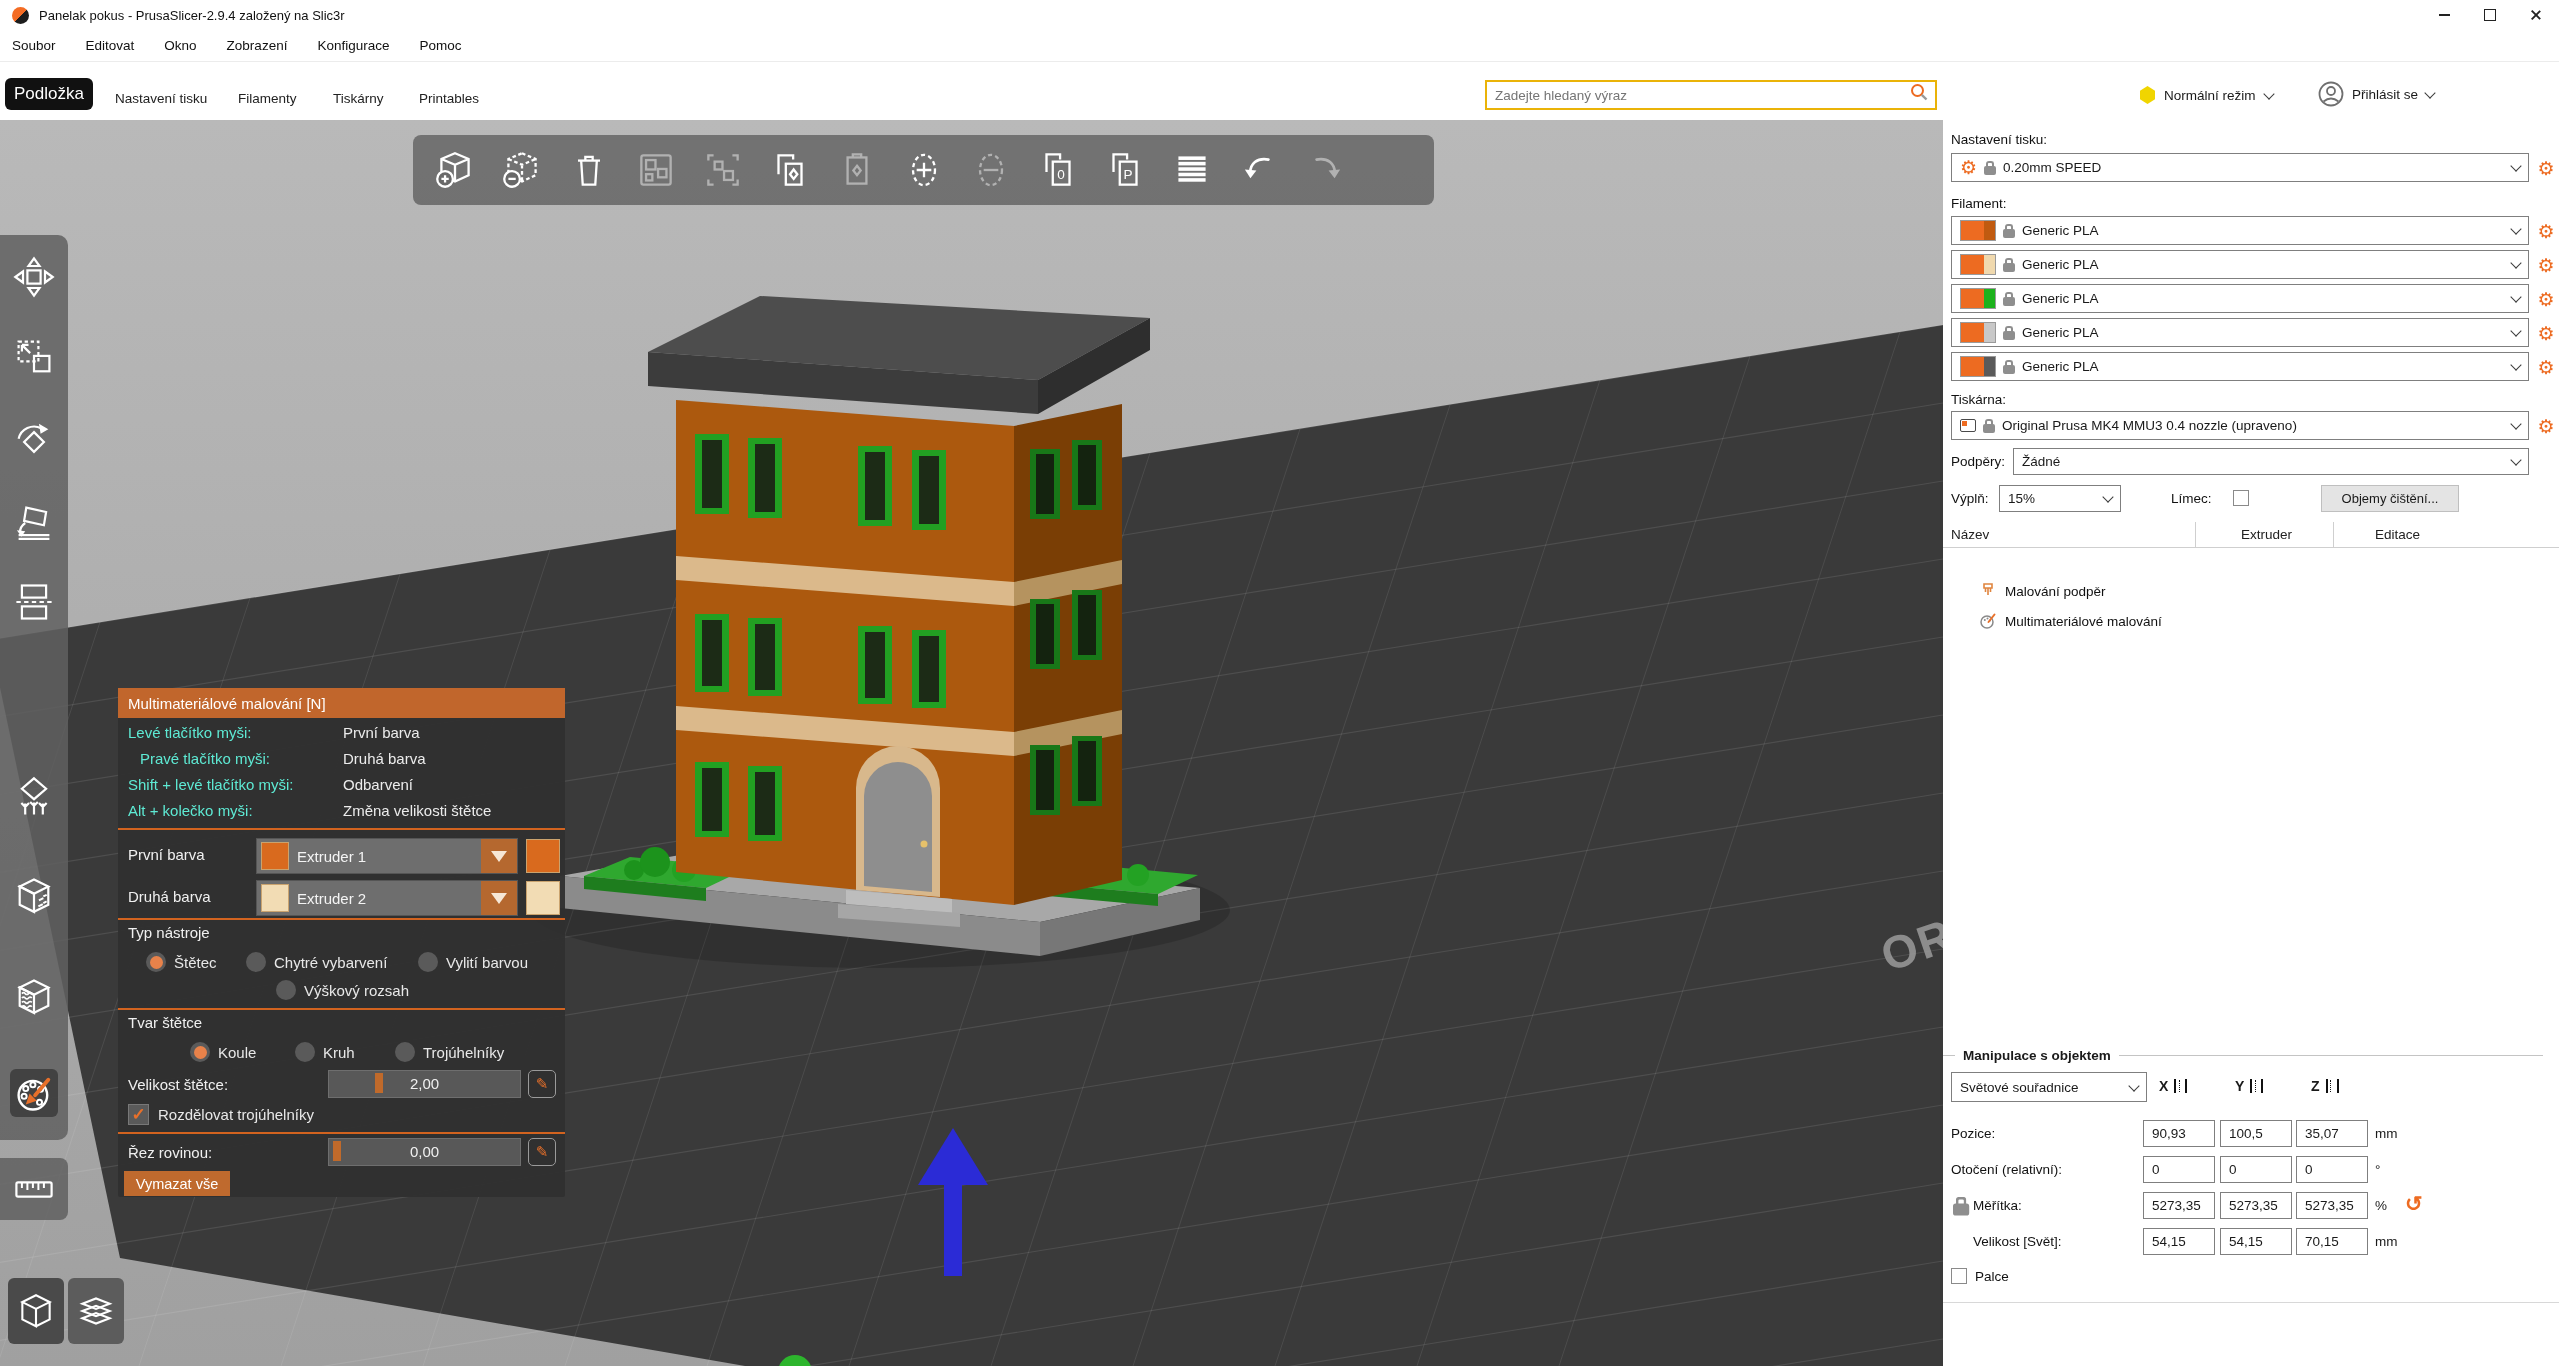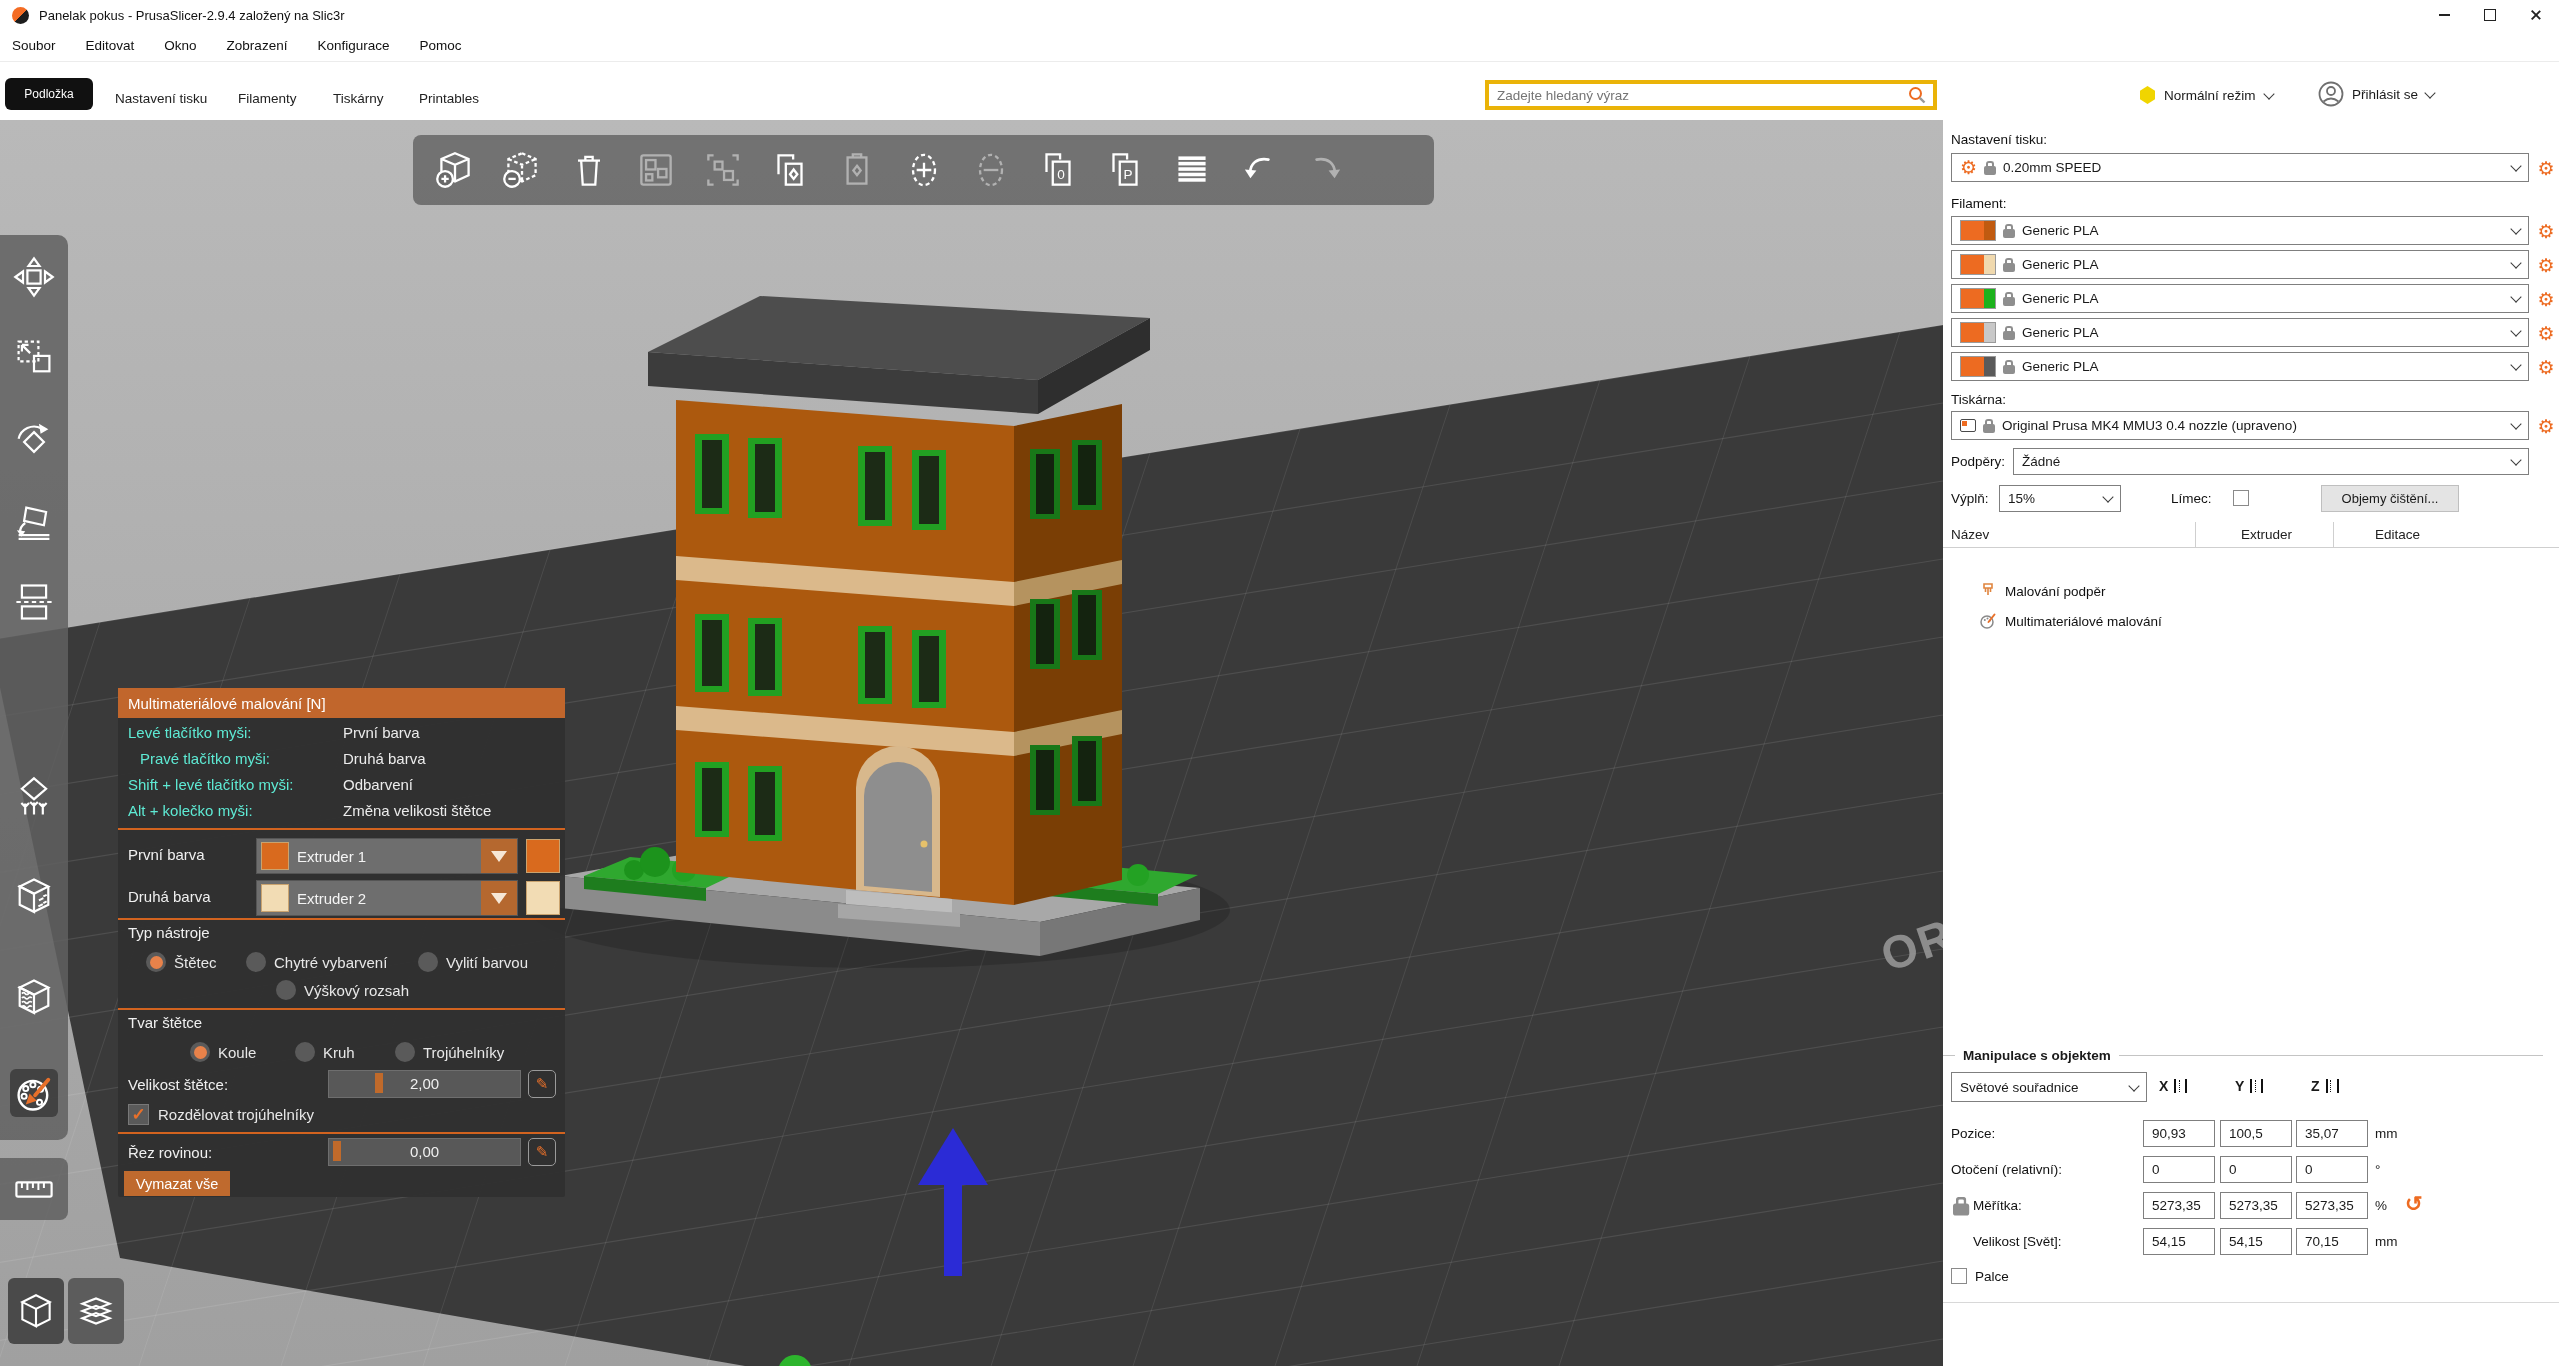--- a/index.html
+++ b/index.html
@@ -18,24 +18,24 @@
   .glyph-x{position:relative;width:12px;height:12px;}
   .glyph-x::before,.glyph-x::after{content:"";position:absolute;left:5.3px;top:0;width:1.6px;height:12px;background:#222;}
   .glyph-x::before{transform:rotate(45deg);} .glyph-x::after{transform:rotate(-45deg);}
   
   .menubar{position:absolute;left:0;top:30px;width:2559px;height:32px;background:#fff;
            display:flex;align-items:center;gap:30px;padding-left:12px;border-bottom:1px solid #ececec;box-sizing:border-box;}
   .menuitem{font-size:13.5px;color:#111;}
   
   .tabbar{position:absolute;left:0;top:62px;width:2559px;height:58px;background:#fff;}
   .tabpill{position:absolute;left:5px;top:16px;width:88px;height:32px;background:#111;color:#fff;
-           border-radius:6px;display:flex;align-items:center;justify-content:center;font-size:12px;}
+           border-radius:6px;display:flex;align-items:center;justify-content:center;font-size:17px;}
   .tabplain{position:absolute;top:16px;height:40px;display:flex;align-items:center;font-size:13.5px;color:#222;}
-  .searchbox{position:absolute;left:1485px;top:18px;width:452px;height:30px;border:4px solid #eab308;
-             box-sizing:border-box;display:flex;align-items:center;background:#fff;}
+  .searchbox{position:absolute;left:1485px;top:18px;width:452px;height:30px;border:2px solid #eab308;
+             box-sizing:border-box;display:flex;background:#fff;}
   .searchbox input{border:none;outline:none;flex:1;font-size:13.5px;padding:0 8px;font-family:"Liberation Sans",sans-serif;color:#111;background:transparent;}
   .hex{width:15px;height:18px;background:#F0D500;clip-path:polygon(50% 0,100% 27%,100% 73%,50% 100%,0 73%,0 27%);}
   .mode{position:absolute;left:2140px;top:18px;height:30px;display:flex;align-items:center;gap:9px;font-size:13.5px;}
   .login{position:absolute;left:2318px;top:16px;height:32px;display:flex;align-items:center;gap:8px;font-size:13.5px;}
   .chev{width:7px;height:7px;border-right:1.7px solid #3c3c3c;border-bottom:1.7px solid #3c3c3c;
         transform:rotate(45deg);display:inline-block;margin-top:-3px;}
   
   .viewport{position:absolute;left:0;top:120px;width:1943px;height:1246px;overflow:hidden;
             background:linear-gradient(#b9b9b9,#a0a0a0);}
   .toptoolbar{position:absolute;left:413px;top:15px;width:1021px;height:70px;background:rgba(101,101,101,.85);

